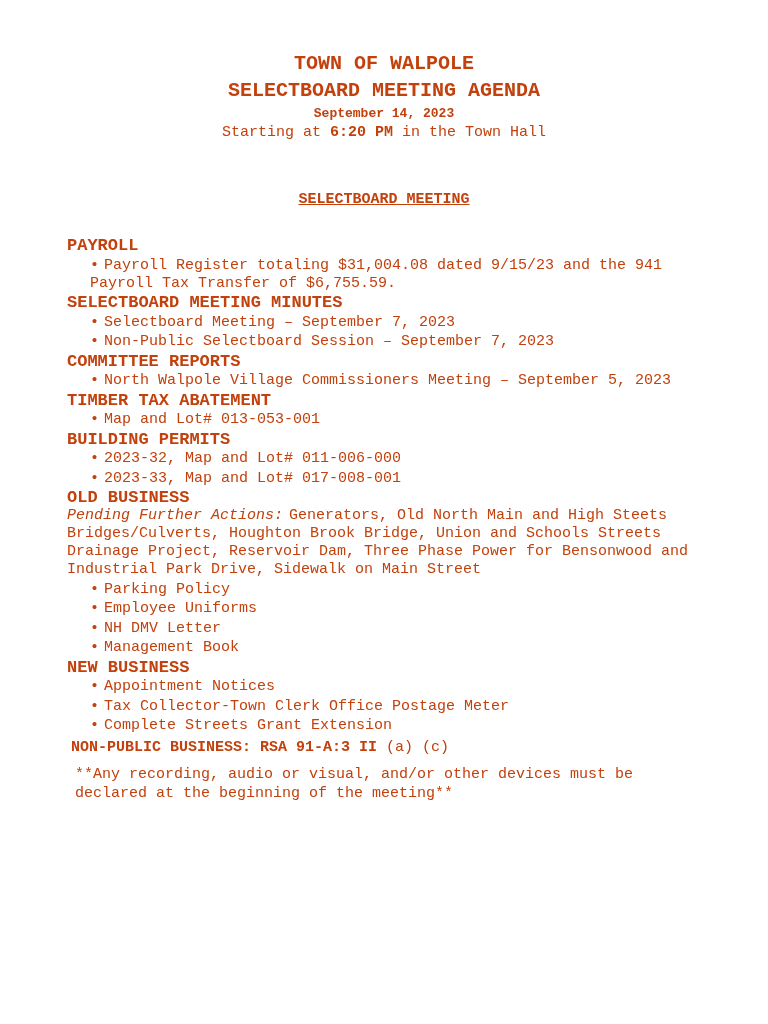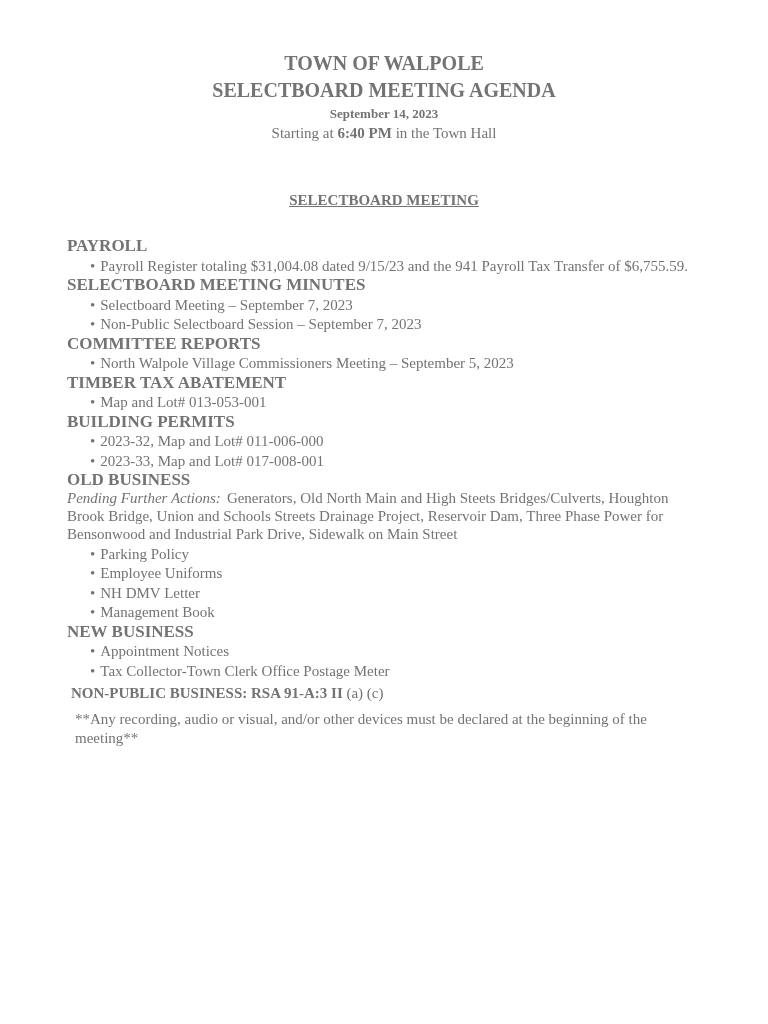--- a/index.html
+++ b/index.html
@@ -6,22 +6,22 @@
     margin: 0;
     padding: 0;
     background: #ffffff;
   }
   .page {
     position: relative;
     width: 768px;
     height: 1024px;
     box-sizing: border-box;
     background: #ffffff;
-    color: #737373;
-    font-family: Liberation Serif, serif;
+    color: #c2410c;
+    font-family: Liberation Mono, monospace;
     font-size: 15px;
     padding: 50px 67px 0 67px;
     overflow: hidden;
   }
   .doc-header { text-align: center; }
   .doc-title {
     font-size: 20px;
     font-weight: bold;
     line-height: 27px;
     margin: 0;
@@ -83,21 +83,21 @@
 </style>
 </head>
 <body>
 
 <div class="page">
 
   <header class="doc-header">
     <h1 class="doc-title">TOWN OF WALPOLE</h1>
     <h1 class="doc-title">SELECTBOARD MEETING AGENDA</h1>
     <div class="doc-date">September 14, 2023</div>
-    <div class="doc-start"><span>Starting at </span><b>6:40 PM</b><span> in the Town Hall</span></div>
+    <div class="doc-start"><span>Starting at </span><b>6:20 PM</b><span> in the Town Hall</span></div>
   </header>
 
   <div class="section-heading">SELECTBOARD MEETING</div>
 
   <main class="agenda-body">
 
     <section>
       <h2 class="sec-title">PAYROLL</h2>
       <ul class="items">
         <li class="item"><span class="bullet">•</span><span>Payroll Register totaling $31,004.08 dated 9/15/23 and the 941 Payroll Tax Transfer of $6,755.59.</span></li>
@@ -143,20 +143,21 @@
         <li class="item"><span class="bullet">•</span><span>NH DMV Letter</span></li>
         <li class="item"><span class="bullet">•</span><span>Management Book</span></li>
       </ul>
     </section>
 
     <section>
       <h2 class="sec-title">NEW BUSINESS</h2>
       <ul class="items">
         <li class="item"><span class="bullet">•</span><span>Appointment Notices</span></li>
         <li class="item"><span class="bullet">•</span><span>Tax Collector-Town Clerk Office Postage Meter</span></li>
+        <li class="item"><span class="bullet">•</span><span>Complete Streets Grant Extension</span></li>
       </ul>
     </section>
 
     <p class="nonpublic"><b>NON-PUBLIC BUSINESS: RSA 91-A:3 II</b><span> (a) (c)</span></p>
     <p class="notice">**Any recording, audio or visual, and/or other devices must be declared at the beginning of the meeting**</p>
 
   </main>
 
 </div>
 

